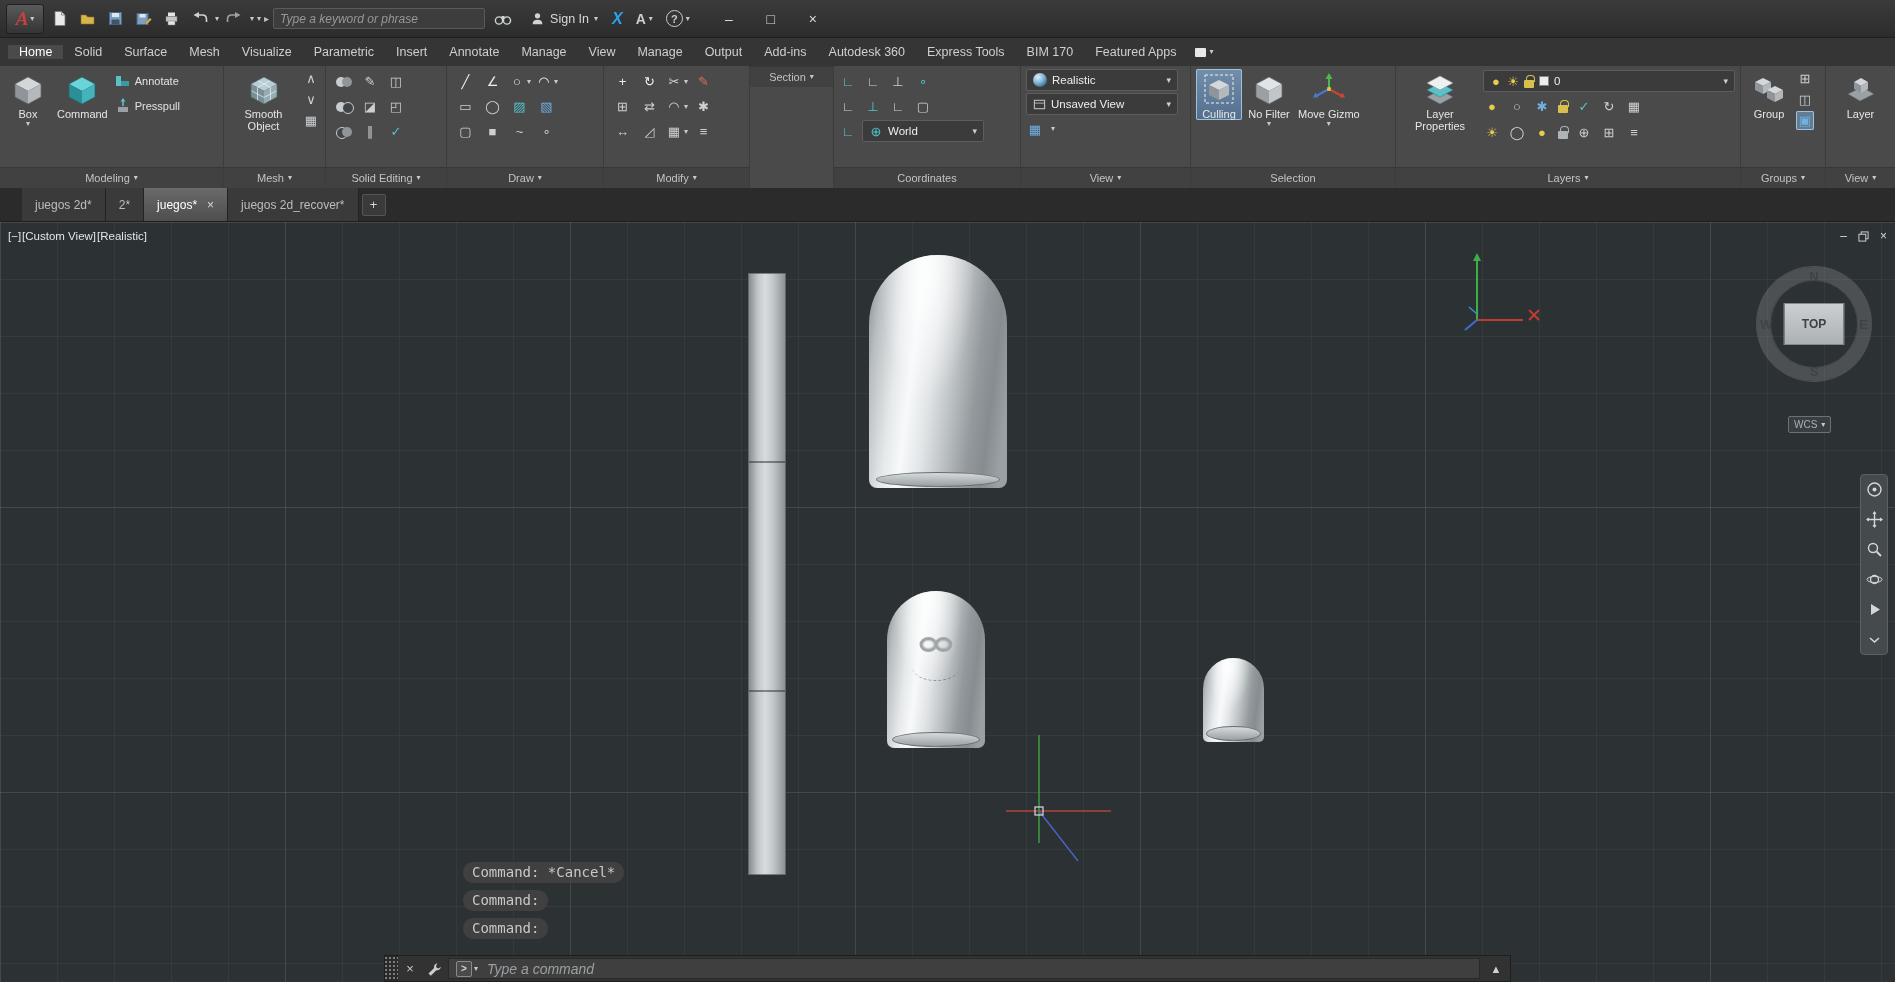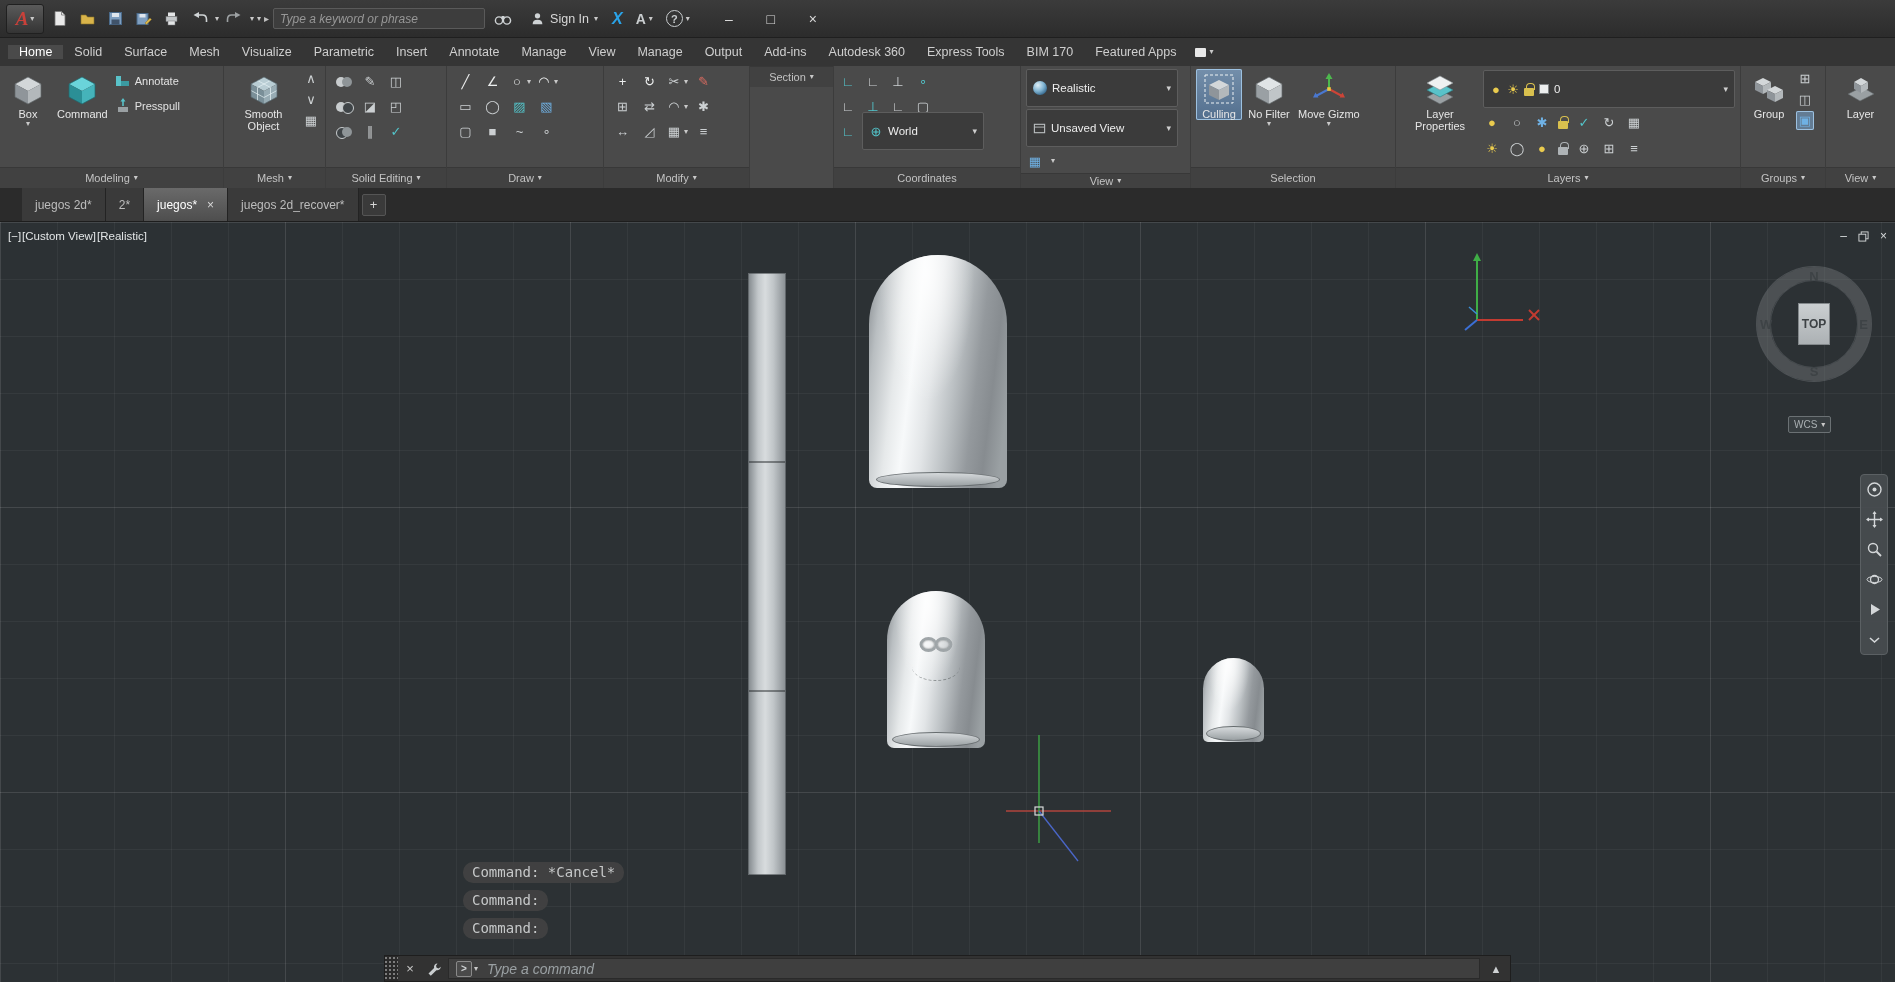--- a/index.html
+++ b/index.html
@@ -51,21 +51,21 @@
   .chip-active{background:rgba(120,165,210,.55);border-radius:2px;box-shadow:inset 0 0 0 1px #9dc1e0;}
   .grid3{display:grid;grid-template-columns:repeat(3,26px);grid-auto-rows:25px;align-items:center;justify-items:center;}
   .grid4{display:grid;grid-template-columns:repeat(4,27px);grid-auto-rows:25px;align-items:center;justify-items:center;}
   .ccell{display:inline-flex;align-items:center;gap:1px;}
   .tcirc{position:relative;width:18px;height:18px;display:inline-block;}
   .tcirc::before,.tcirc::after{content:"";position:absolute;top:4px;width:10px;height:10px;border-radius:50%;}
   .tcirc::before{left:1px;background:#c8ccce;}
   .tcirc::after{left:7px;background:#8f9598;}
   .tc-sub::after{background:#3f4447;border:1px solid #c8ccce;}
   .tc-int::before{background:#3f4447;border:1px solid #c8ccce;}
-  .dd{display:flex;align-items:center;gap:5px;height:38px;background:#3b3b3b;border:1px solid #5d5d5d;border-radius:2px;padding:0 6px;font-size:11.5px;color:#ededed;}
+  .dd{display:flex;align-items:center;gap:5px;height:22px;background:#3b3b3b;border:1px solid #5d5d5d;border-radius:2px;padding:0 6px;font-size:11.5px;color:#ededed;}
   .dd .ddcaret{margin-left:auto;font-size:9px;color:#cfcfcf;}
   .sphere{width:14px;height:14px;border-radius:50%;background:radial-gradient(circle at 35% 30%,#dff0f7,#7fb2d0 45%,#3c6f94 75%,#274d6b);display:inline-block;}
   .colorchip{width:10px;height:10px;background:#eceeee;border:1px solid #808486;display:inline-block;}
   .lockshape{width:10px;height:8px;background:#d9c04e;border-radius:1px;position:relative;display:inline-block;margin-top:5px;}
   .lockshape::before{content:"";position:absolute;left:1.5px;top:-5px;width:7px;height:6px;border:1.5px solid #d9c04e;border-bottom:none;border-radius:4px 4px 0 0;}
   .lock-gray{background:#aeb3b6;} .lock-gray::before{border-color:#aeb3b6;}
   .chiprow{display:flex;gap:7px;align-items:center;height:24px;}
   .laycol{display:flex;flex-direction:column;gap:2px;padding-top:1px;}
 
   
@@ -87,21 +87,21 @@
   .vp-winctl{position:absolute;right:8px;top:7px;display:flex;gap:11px;color:#d7dadb;font-size:12px;align-items:center;}
   .vp-winctl svg{width:11px;height:11px;}
 
   .viewcube{position:absolute;left:1748px;top:36px;width:132px;height:132px;}
   .vc-ring{position:absolute;left:9px;top:9px;right:9px;bottom:9px;border-radius:50%;border:13px solid rgba(128,132,134,.38);box-shadow:0 0 0 1px rgba(165,169,171,.28),inset 0 0 0 1px rgba(165,169,171,.22);}
   .vc-l{position:absolute;font-size:13px;font-weight:bold;color:#3e4346;}
   .vc-n{left:50%;top:11px;transform:translateX(-50%);}
   .vc-s{left:50%;bottom:11px;transform:translateX(-50%);}
   .vc-w{left:12px;top:50%;transform:translateY(-50%);}
   .vc-e{right:12px;top:50%;transform:translateY(-50%);}
-  .vc-top{position:absolute;left:50%;top:50%;transform:translate(-50%,-50%);width:32px;height:42px;background:linear-gradient(#cbcfd1,#acb1b4);border:1px solid #83888b;color:#3d4245;font-weight:bold;font-size:12px;display:flex;align-items:center;justify-content:center;}
+  .vc-top{position:absolute;left:50%;top:50%;transform:translate(-50%,-50%);width:61px;height:42px;background:linear-gradient(#cbcfd1,#acb1b4);border:1px solid #83888b;color:#3d4245;font-weight:bold;font-size:12px;display:flex;align-items:center;justify-content:center;}
   .wcs{position:absolute;left:1788px;top:194px;height:17px;background:rgba(58,63,66,.92);border:1px solid #6b7174;border-radius:2px;color:#aab0b3;font-size:10px;display:flex;align-items:center;gap:4px;padding:0 5px;}
 
   .navbar{position:absolute;right:7px;top:252px;width:28px;border-radius:4px;background:rgba(72,76,79,.92);border:1px solid #5b6063;display:flex;flex-direction:column;align-items:center;padding:6px 0;gap:13px;}
   .nav-ic{display:flex;align-items:center;justify-content:center;}
   .nav-ic svg{width:17px;height:17px;}
 
   .ucs-svg{position:absolute;left:1455px;top:30px;}
   .crosshair-svg{position:absolute;left:1000px;top:508px;}
 
   

